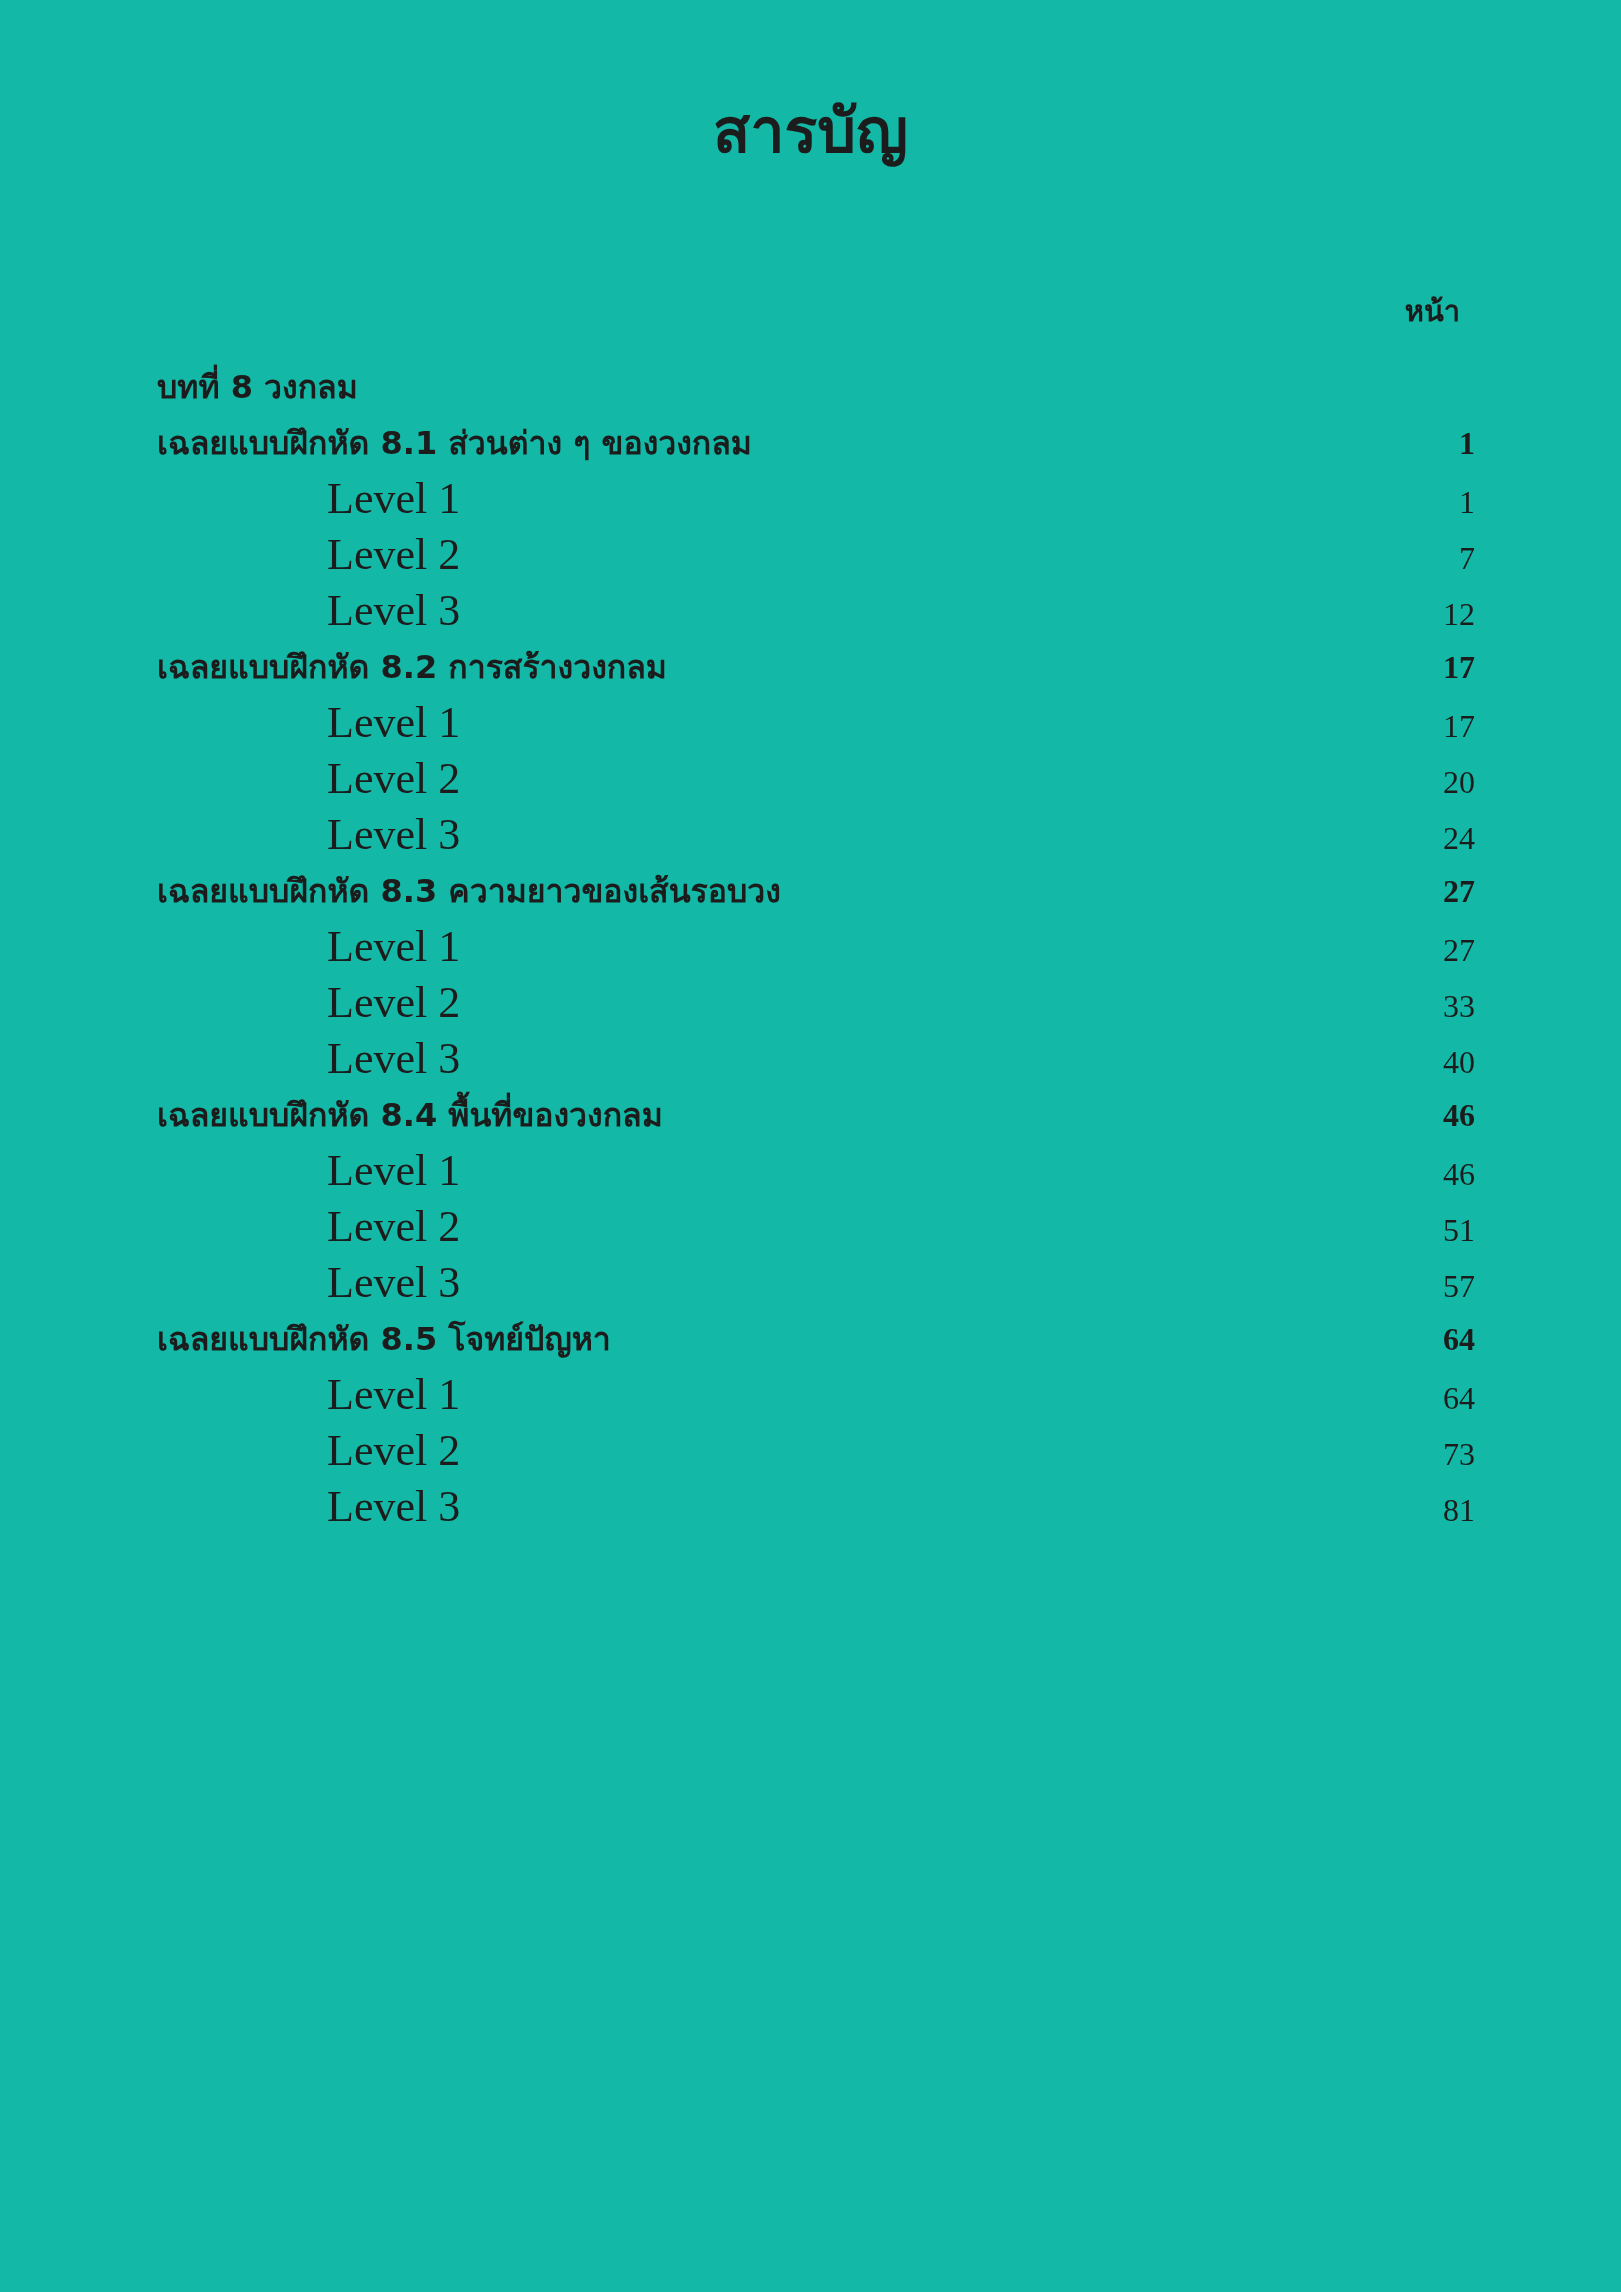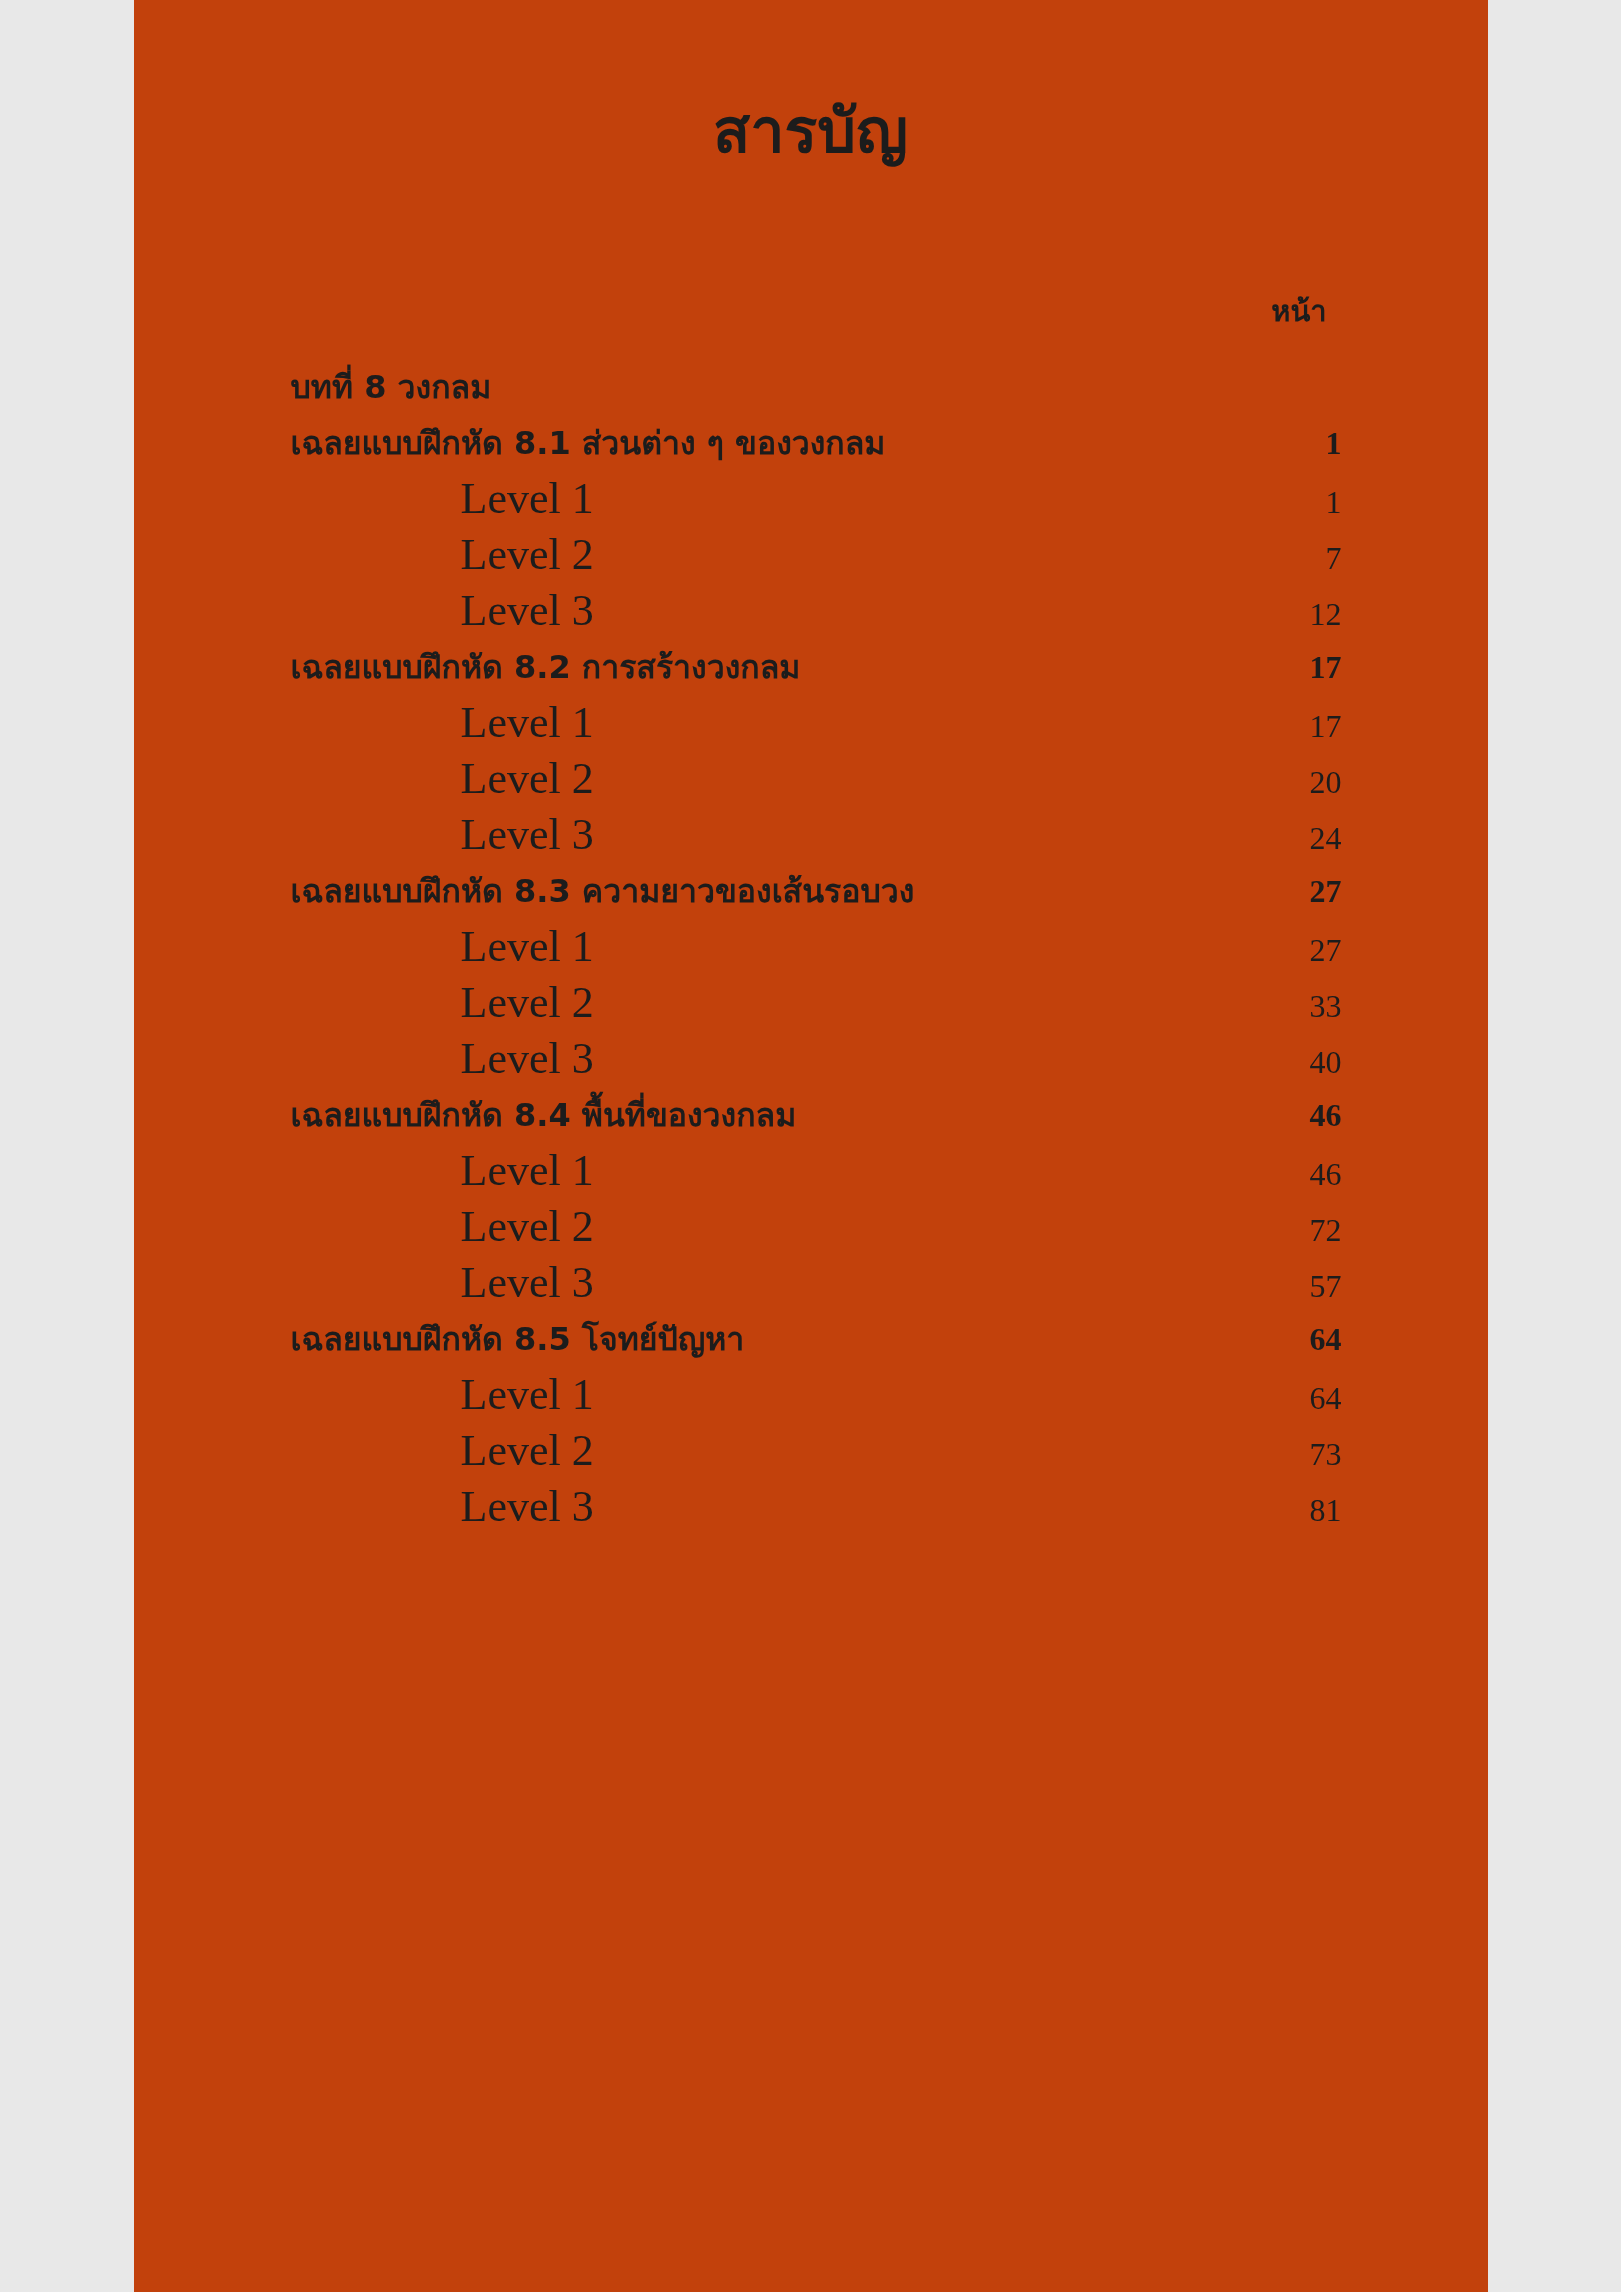--- a/index.html
+++ b/index.html
@@ -2,24 +2,24 @@
 <html><head>
 <meta charset="utf-8">
 <style>
   html, body {
     margin: 0;
     padding: 0;
     background: #e8e8e8;
   }
   .page {
     position: relative;
-    width: 1354px;
+    width: 1621px;
     height: 2293px;
     margin: 0 auto;
-    background: #c2410c;
+    background: #14b8a6;
     color: #1c1c1c;
     overflow: hidden;
     font-family: "Liberation Serif", serif;
   }
   .doc-title {
     position: absolute;
     top: 94px;
     left: 0;
     width: 100%;
     text-align: center;
@@ -151,21 +151,21 @@
     <span class="pagenum">46</span>
   </div>
 
   <div class="toc-row indent">
     <span class="label">Level 1</span>
     <span class="pagenum">46</span>
   </div>
 
   <div class="toc-row indent">
     <span class="label">Level 2</span>
-    <span class="pagenum">72</span>
+    <span class="pagenum">51</span>
   </div>
 
   <div class="toc-row indent">
     <span class="label">Level 3</span>
     <span class="pagenum">57</span>
   </div>
 
   <div class="toc-row bold">
     <span class="label">เฉลยแบบฝึกหัด 8.5 โจทย์ปัญหา</span>
     <span class="pagenum">64</span>

